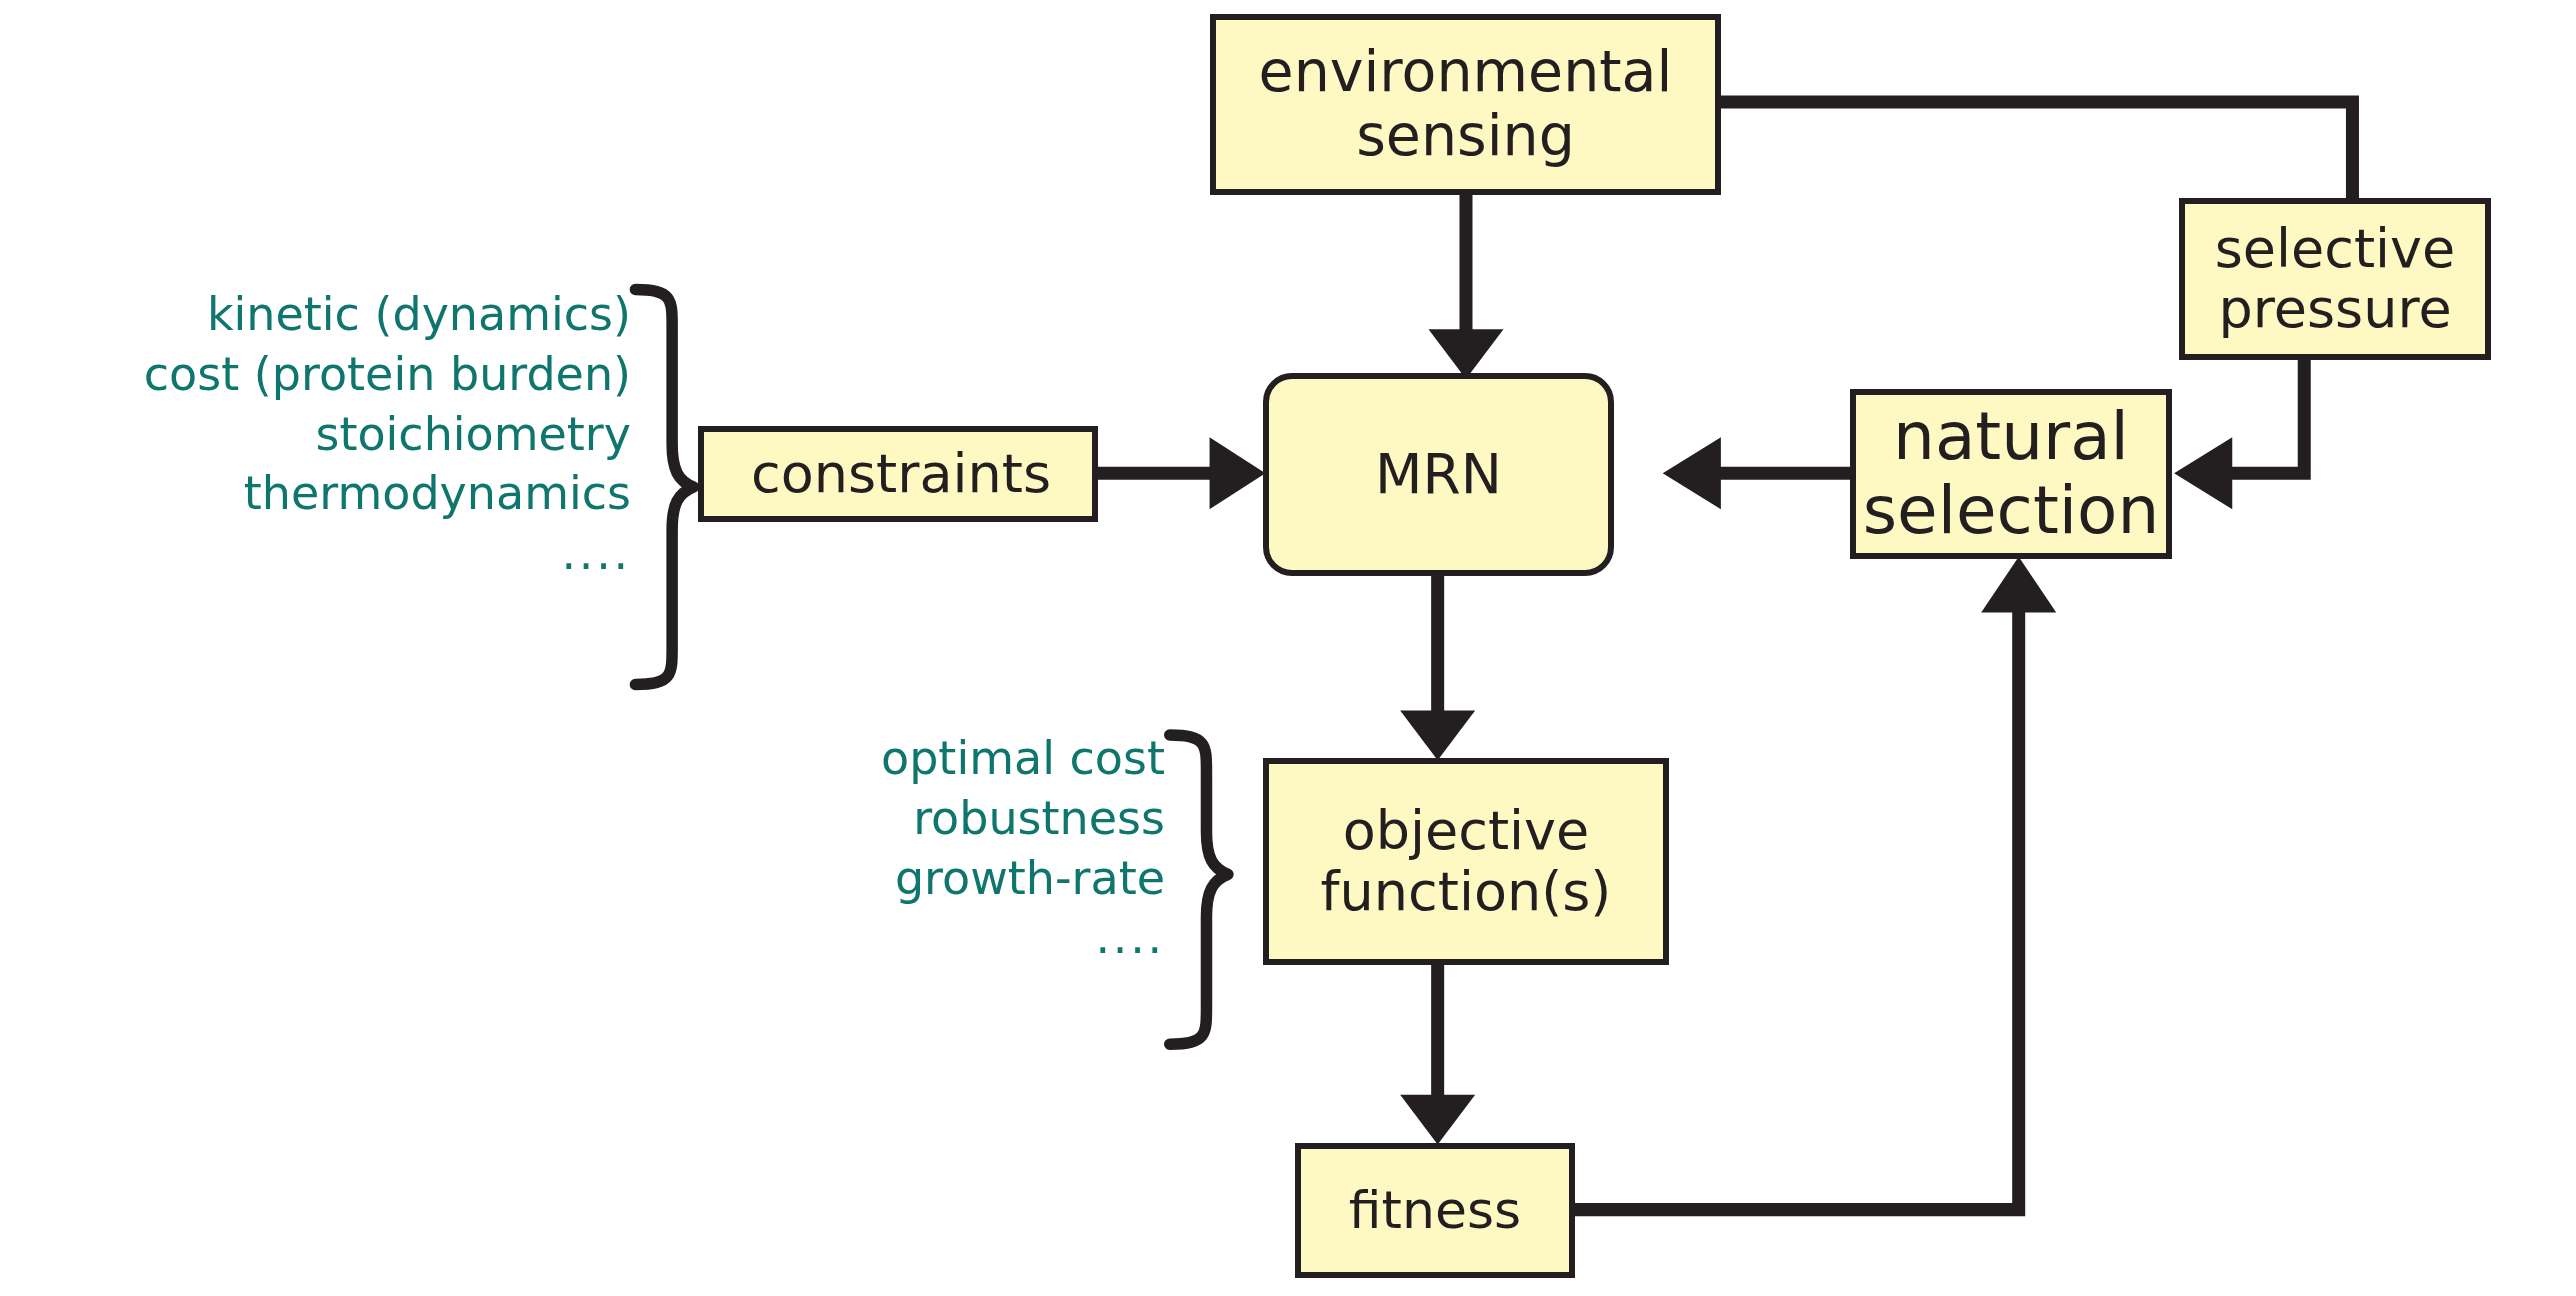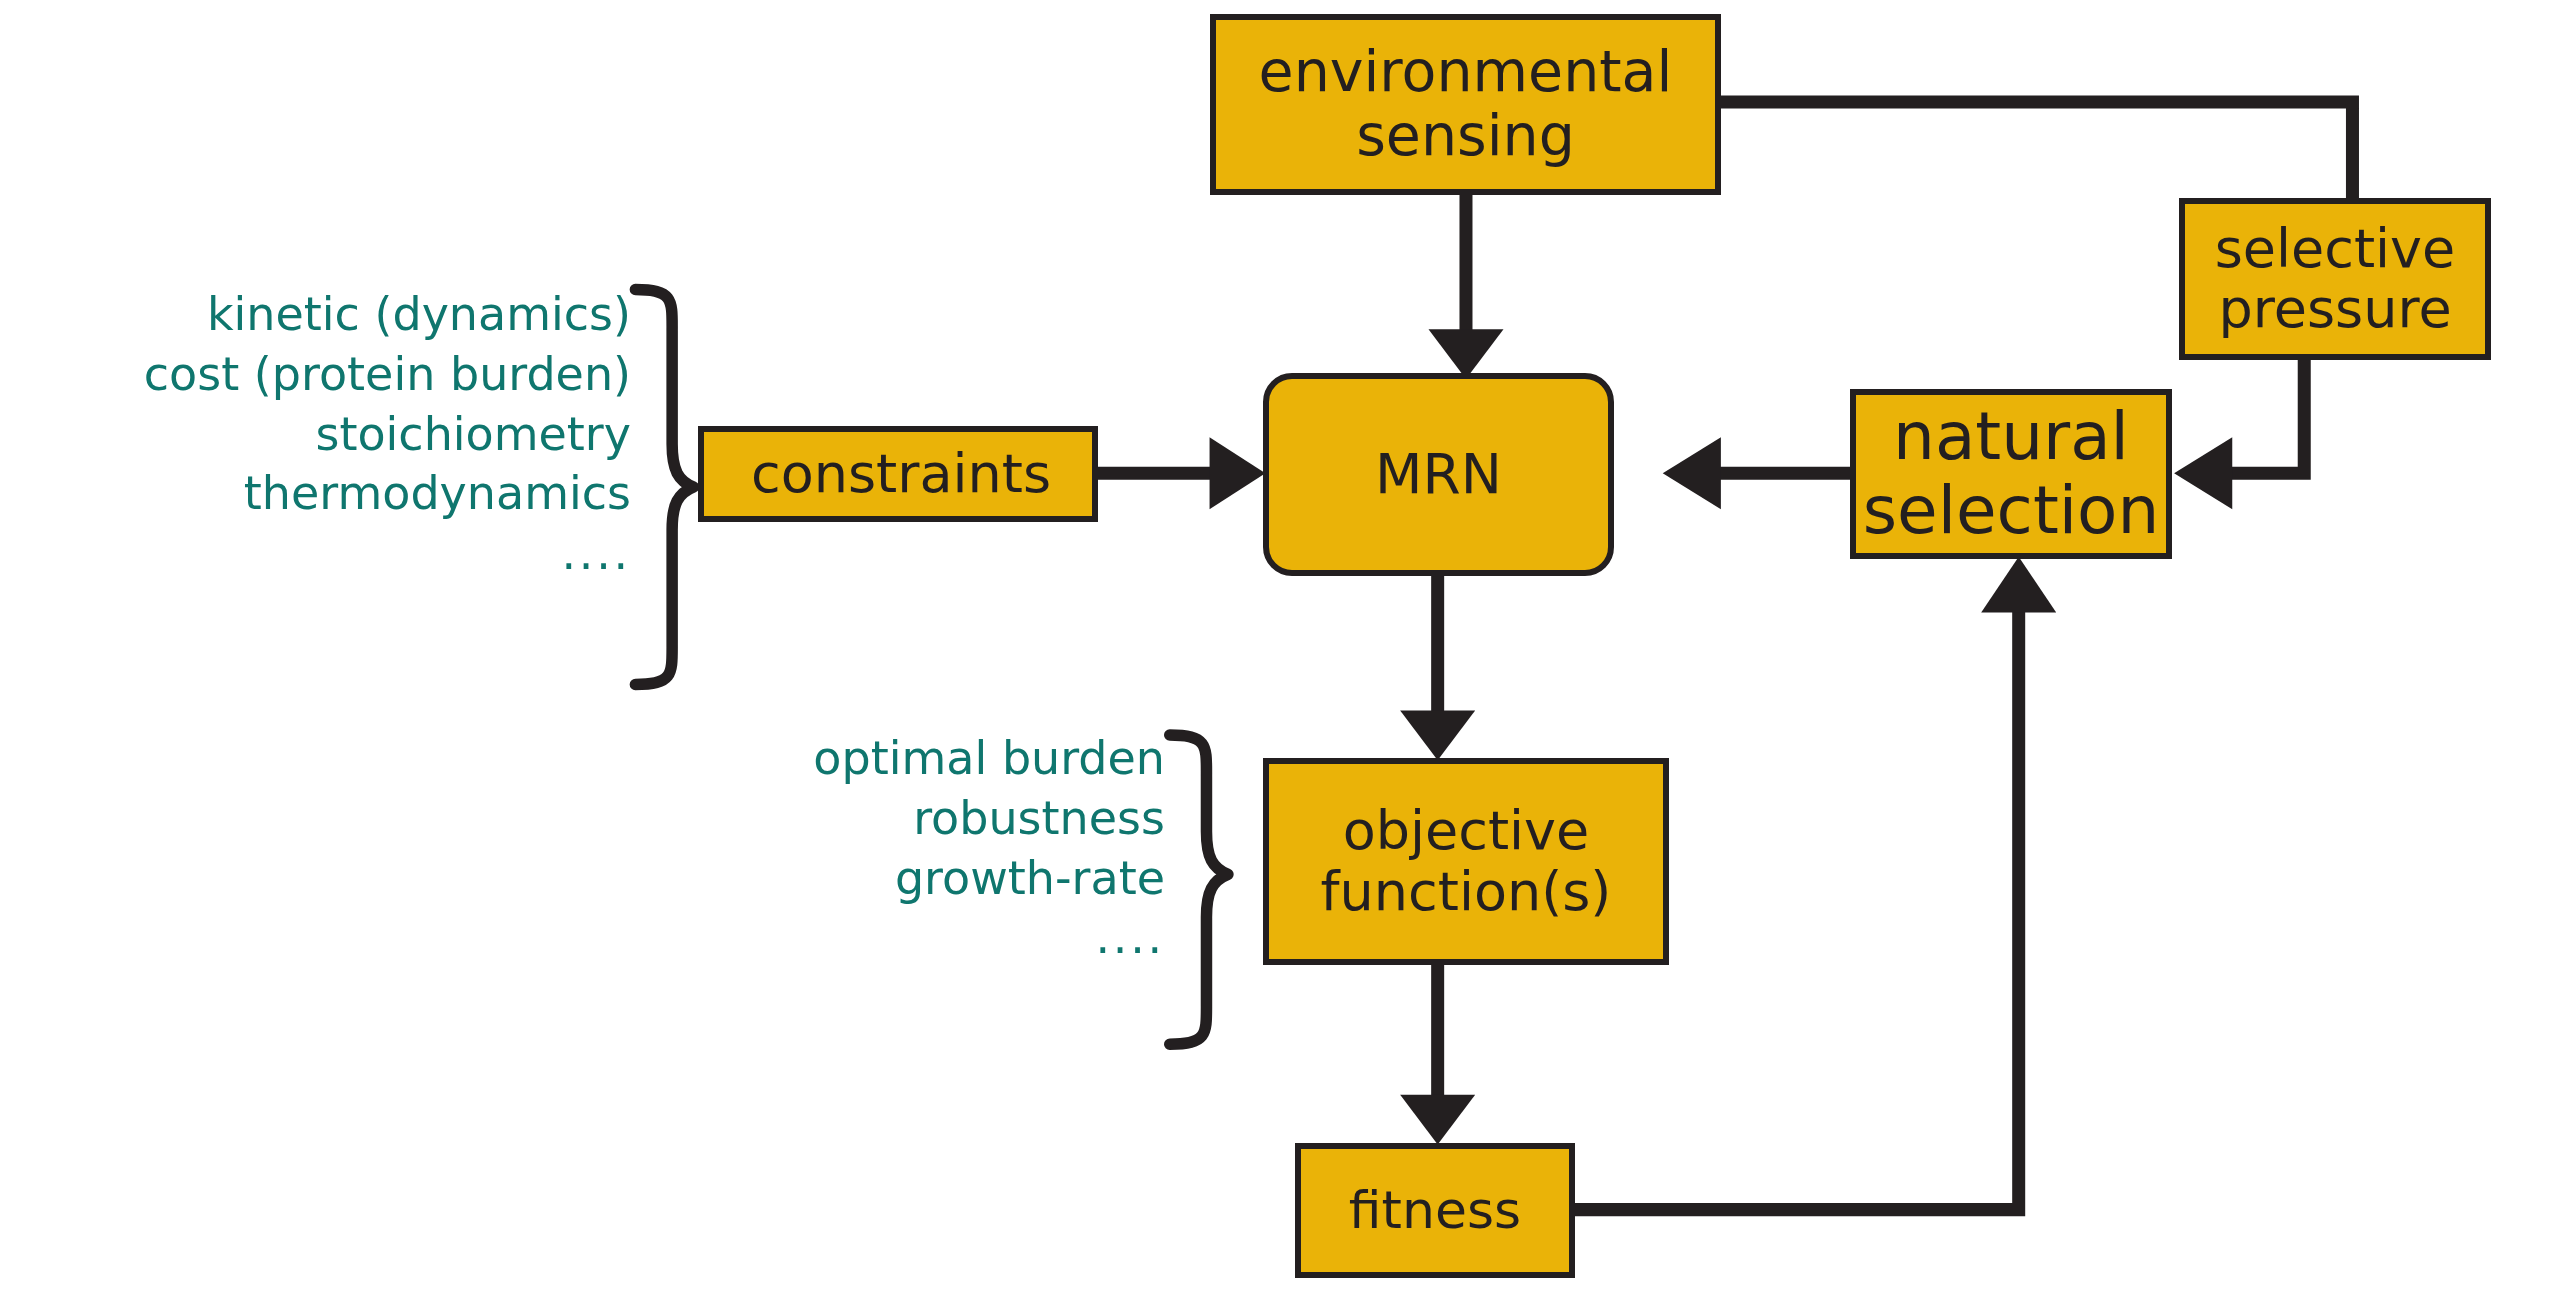--- a/index.html
+++ b/index.html
@@ -23,21 +23,21 @@
     position: absolute;
     top: 0;
     left: 0;
     width: 2576px;
     height: 1297px;
   }
   .node-box {
     position: absolute;
     box-sizing: border-box;
     border: 6.9px solid #231f20;
-    background: #eab308;
+    background: #fef9c3;
     display: flex;
     flex-direction: column;
     align-items: center;
     justify-content: center;
     color: #231f20;
     line-height: 1.12;
     text-align: center;
     font-family: "DejaVu Sans", sans-serif;
     font-weight: 400;
   }
@@ -163,20 +163,20 @@
 
   <div class="brace-label" style="left:0px; top:285px; width:631px; font-size:46px;">
     <span class="ln">kinetic (dynamics)</span>
     <span class="ln">cost (protein burden)</span>
     <span class="ln">stoichiometry</span>
     <span class="ln">thermodynamics</span>
     <span class="ln dots-line">....</span>
   </div>
 
   <div class="brace-label" style="left:536px; top:729px; width:629px; font-size:46px;">
-    <span class="ln">optimal burden</span>
+    <span class="ln">optimal cost</span>
     <span class="ln">robustness</span>
     <span class="ln">growth-rate</span>
     <span class="ln dots-line">....</span>
   </div>
 
 </div>
 
 
 </body></html>

